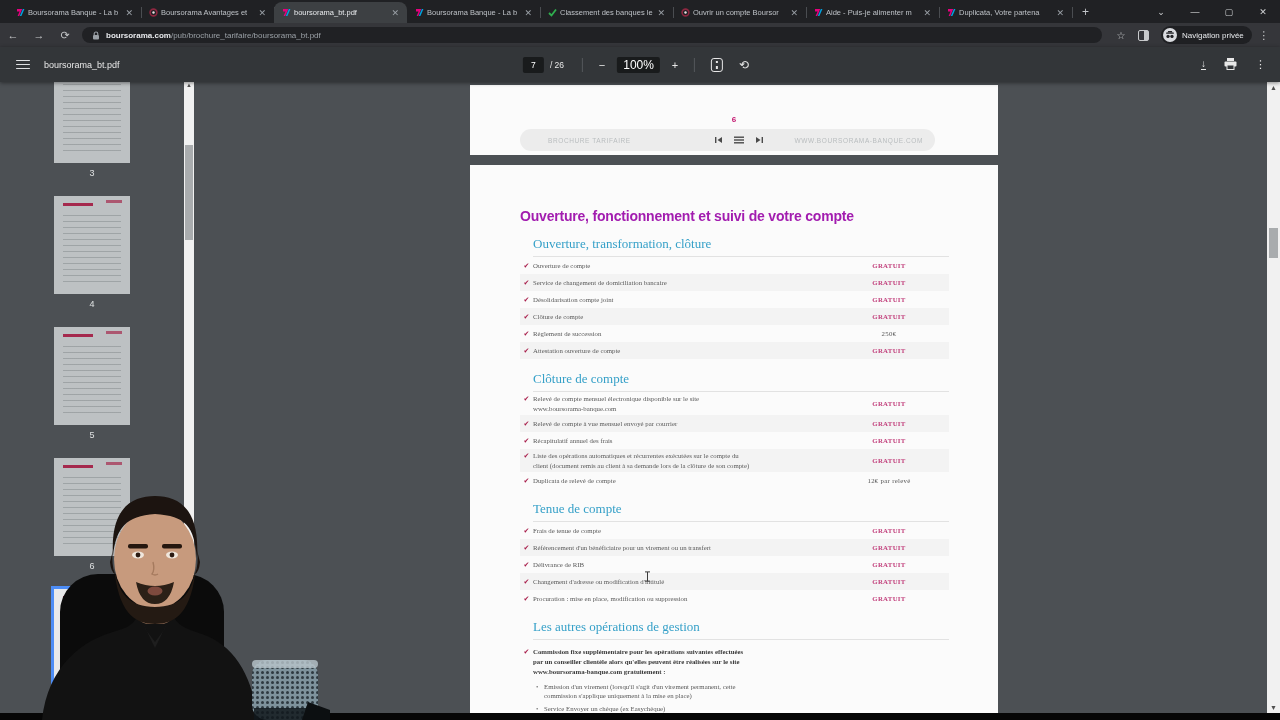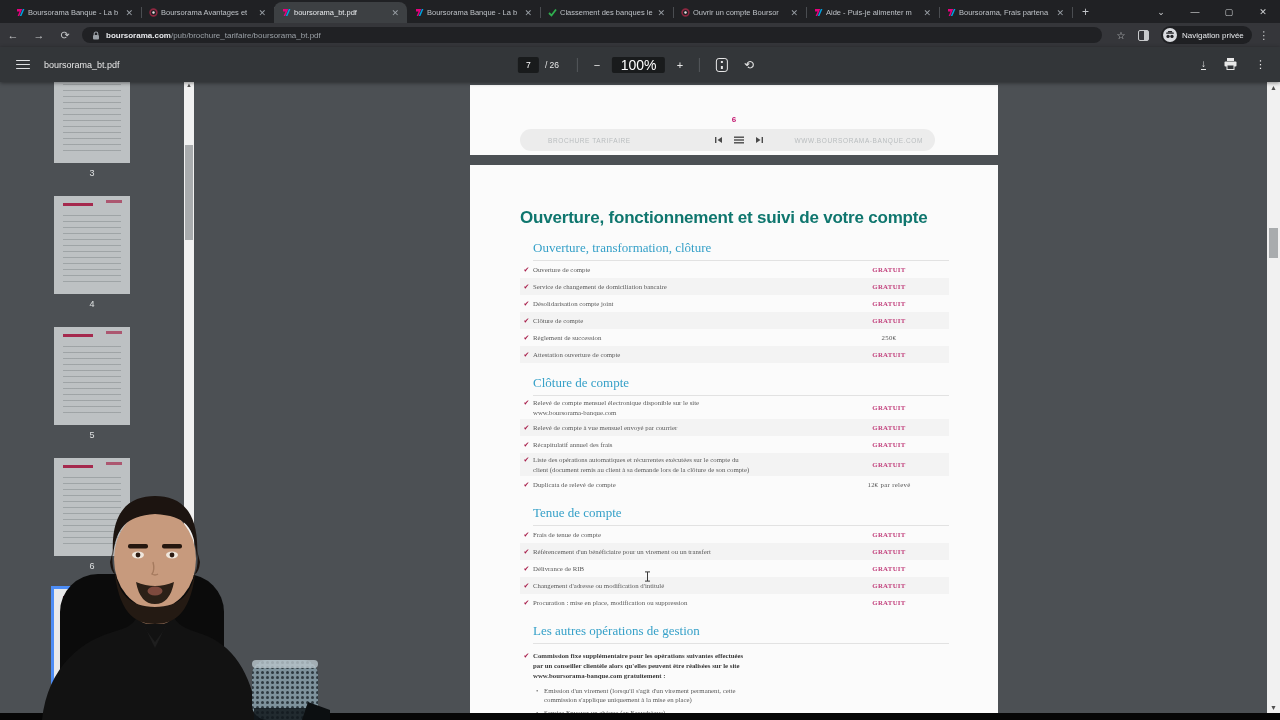--- a/index.html
+++ b/index.html
@@ -47,21 +47,21 @@
     box-shadow:0 1px 4px rgba(0,0,0,.45); display:flex; align-items:center; z-index:5; }
   #hamburger { width:14px; margin-left:16px; }
   #hamburger div { height:1.6px; background:#dfe1e3; margin:2.6px 0; border-radius:1px; }
   #pdf-filename { color:#e8e8e8; font-size:9px; margin-left:14px; }
   #pdf-center { position:absolute; left:50%; transform:translateX(-50%); display:flex; align-items:center; color:#e8e8e8; }
   #page-box { width:21px; height:16px; background:#191b1c; border-radius:2px; color:#fff; font-size:8.5px;
     display:flex; align-items:center; justify-content:center; }
   #page-total { font-size:8.5px; margin:0 10px 0 6px; }
   .tdiv { width:1px; height:14px; background:#55585c; margin:0 8px; }
   .tbtn { font-size:11px; width:22px; text-align:center; color:#e8e8e8; }
-  #zoom-box { width:53px; height:16px; background:#191b1c; border-radius:2px; color:#fff; font-size:14px;
+  #zoom-box { width:43px; height:16px; background:#191b1c; border-radius:2px; color:#fff; font-size:12px;
     display:flex; align-items:center; justify-content:center; margin:0 4px; }
   #fit-ico { width:12px; height:14px; border:1.2px solid #e8e8e8; border-radius:3px; margin:0 8px; position:relative; }
   #fit-ico::before { content:""; position:absolute; left:4px; top:2px; width:1.5px; height:2.5px; background:#e8e8e8; }
   #fit-ico::after { content:""; position:absolute; left:4px; bottom:2px; width:1.5px; height:2.5px; background:#e8e8e8; }
   #rotate-ico { font-size:12px; color:#e8e8e8; margin:0 8px; }
   #pdf-right { position:absolute; right:14px; display:flex; align-items:center; }
   #dl-ico { color:#e8e8e8; font-size:10px; border-bottom:1.5px solid #e8e8e8; line-height:9px; margin:0 9px; padding-bottom:1px; }
   #print-ico { margin:0 9px; }
   #pdf-menu { color:#e8e8e8; font-size:11px; margin-left:9px; }
 
@@ -93,21 +93,21 @@
   #p6-num { position:absolute; left:0; right:0; top:30px; text-align:center; color:#c4156f; font-size:8px; font-weight:bold; }
   #p6-footer { position:absolute; left:50px; top:44px; width:415px; height:22px; background:#ececec; border-radius:11px;
     display:flex; align-items:center; }
   .p6-ftext { color:#b9bdbf; font-size:6.5px; letter-spacing:.6px; }
   #p6-left { margin-left:28px; }
   #p6-right { position:absolute; right:12px; }
   #p6-icons { position:absolute; left:195px; display:flex; align-items:center; gap:11px; }
   #p6-icons svg { display:block; }
 
   #page7 { position:absolute; left:470px; top:83px; width:528px; height:548px; background:#fbfbfb; overflow:hidden; }
-  #doc-title { margin:43px 0 0 50px; color:#0f766e; font-size:17px; font-weight:bold; letter-spacing:-.2px; }
+  #doc-title { margin:43px 0 0 50px; color:#a21caf; font-size:14px; font-weight:bold; letter-spacing:-.2px; }
   #doc-body { margin:0 49px 0 50px;font-family:Liberation Serif, serif; }
   .sec-heading { color:#35a0c8; font-size:13px; margin:12px 0 0 13px; padding-bottom:4px; }
   .sec-rule { border-bottom:1px solid #e2e2e2; margin-left:13px; }
   .prow { display:flex; align-items:center; min-height:17px; padding:2px 0; }
   .prow.shaded { background:#f3f3f3; }
   .prow .chk { width:13px; flex:none; color:#a81e4b; font-size:7px; text-align:center; align-self:flex-start; padding-top:1px; }
   .prow.oneline .chk { align-self:center; padding-top:0; }
   .prow .lab { flex:1; color:#5a5a5a; font-size:6.8px; line-height:9.5px; }
   .prow .val { width:120px; flex:none; text-align:center; color:#c2407c; font-size:6.8px; font-weight:bold; letter-spacing:.3px; }
   .prow .val.dark { color:#555; font-weight:normal; }
@@ -205,21 +205,21 @@
           <span class="tab-close">✕</span>
           <span class="sep"></span>
         </div>
         <div class="tab">
           <span class="tab-ico">
             <svg width="9" height="9" viewBox="0 0 9 9">
               <path d="M1 1 L6.2 1 L3.2 8 L1.6 8 L3.6 3.4 L1 3.4 Z" fill="#e5007d"></path>
               <path d="M6.8 1 L8.4 1 L5.4 8 L3.8 8 Z" fill="#00a3e0"></path>
             </svg>
           </span>
-          <span class="tab-title">Boursorama, Frais partena</span>
+          <span class="tab-title">Duplicata, Votre partena</span>
           <span class="tab-close">✕</span>
           <span class="sep"></span>
         </div>
       </div>
     <div id="newtab">+</div>
     <div id="wincontrols">
       <span>⌄</span>
       <span>—</span>
       <span>▢</span>
       <span>✕</span>

